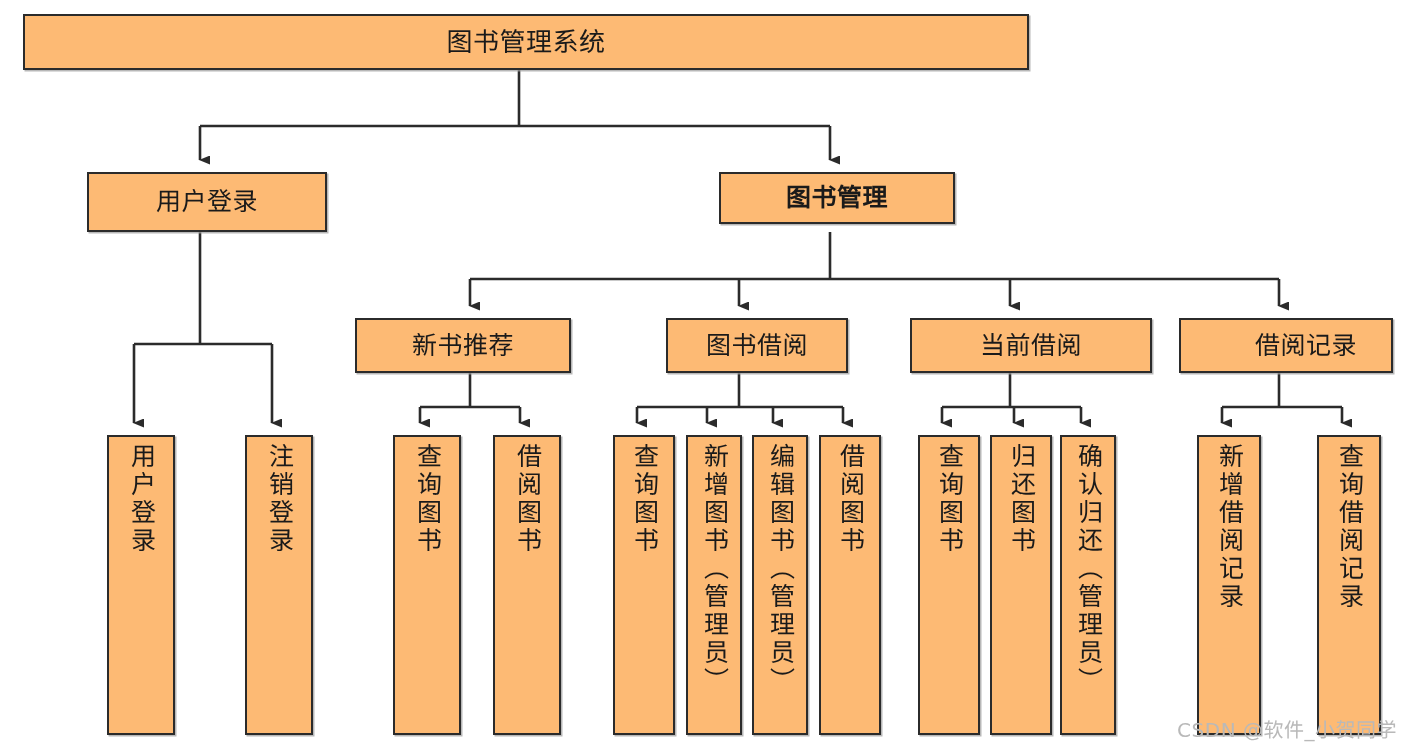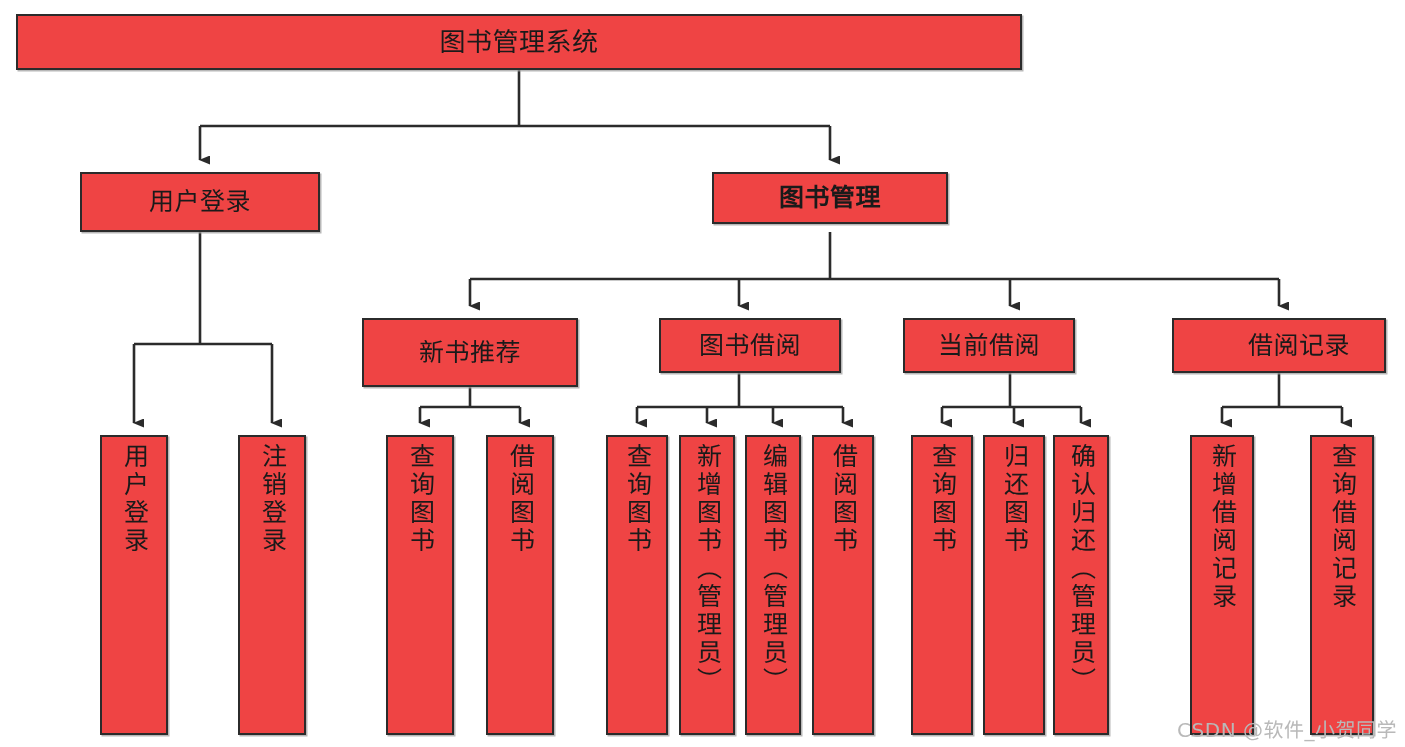--- a/index.html
+++ b/index.html
@@ -22,28 +22,29 @@
     position: absolute;
     left: 0;
     top: 0;
     width: 1405px;
     height: 747px;
     pointer-events: none;
   }
   .node {
     position: absolute;
     box-sizing: border-box;
-    background: #ef4444;
+    background: #fdba74;
     border: 2px solid #2b2b2b;
     box-shadow: 1.5px 1.5px 0 0 rgba(160,160,160,0.75);
     display: flex;
     align-items: center;
     justify-content: center;
     color: #1a1a1a;
     z-index: 2;
+    margin-left: 7px;
   }
   .node-label {
     display: block;
     text-align: center;
     line-height: 1.18;
     letter-spacing: 0.5px;
     white-space: nowrap;
   }
   
   .node.horiz .node-label {
@@ -134,29 +135,29 @@
     </div>
 
     <div class="node horiz" style="left: 80px; top: 172px; width: 240px; height: 60px;">
       <span class="node-label">用户登录</span>
     </div>
 
     <div class="node horiz" style="left: 712px; top: 172px; width: 236px; height: 52px; font-weight: bold;">
       <span class="node-label">图书管理</span>
     </div>
 
-    <div class="node horiz" style="left: 362px; top: 318px; width: 216px; height: 69px;">
+    <div class="node horiz" style="left: 348px; top: 318px; width: 216px; height: 55px;">
       <span class="node-label">新书推荐</span>
     </div>
 
     <div class="node horiz" style="left: 659px; top: 318px; width: 182px; height: 55px;">
       <span class="node-label">图书借阅</span>
     </div>
 
-    <div class="node horiz" style="left: 903px; top: 318px; width: 172px; height: 55px;">
+    <div class="node horiz" style="left: 903px; top: 318px; width: 242px; height: 55px;">
       <span class="node-label">当前借阅</span>
     </div>
 
     <div class="node horiz" style="left: 1172px; top: 318px; width: 214px; height: 55px; padding-left: 40px;">
       <span class="node-label">借阅记录</span>
     </div>
 
     <div class="node vert" style="left: 100px; top: 435px; width: 68px; height: 300px;">
       <span class="node-label">用户登录</span>
     </div>

